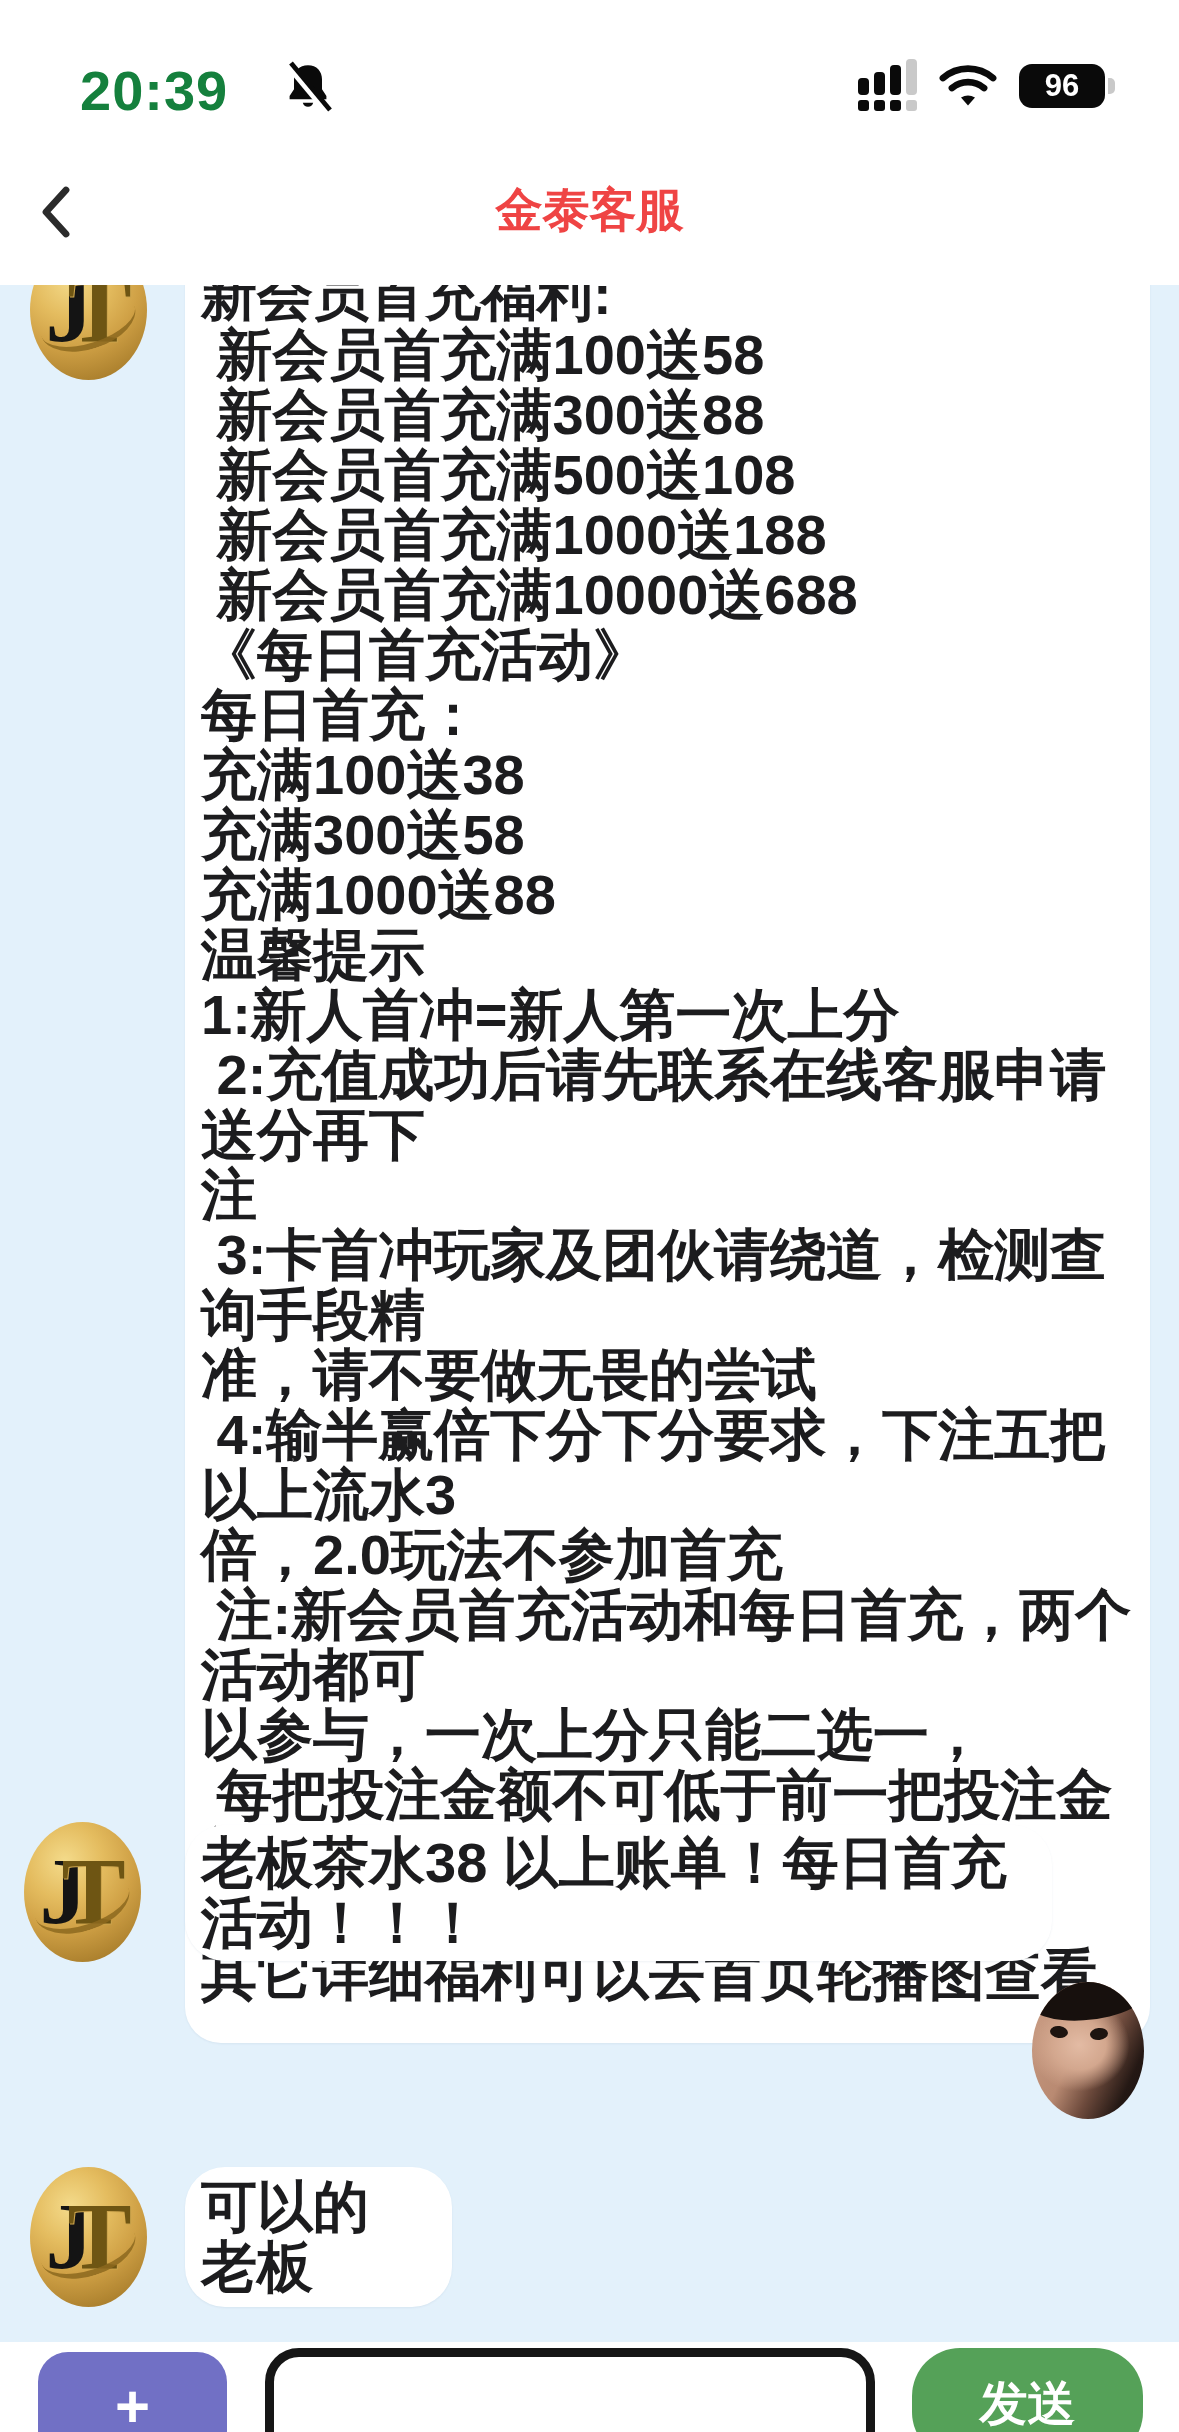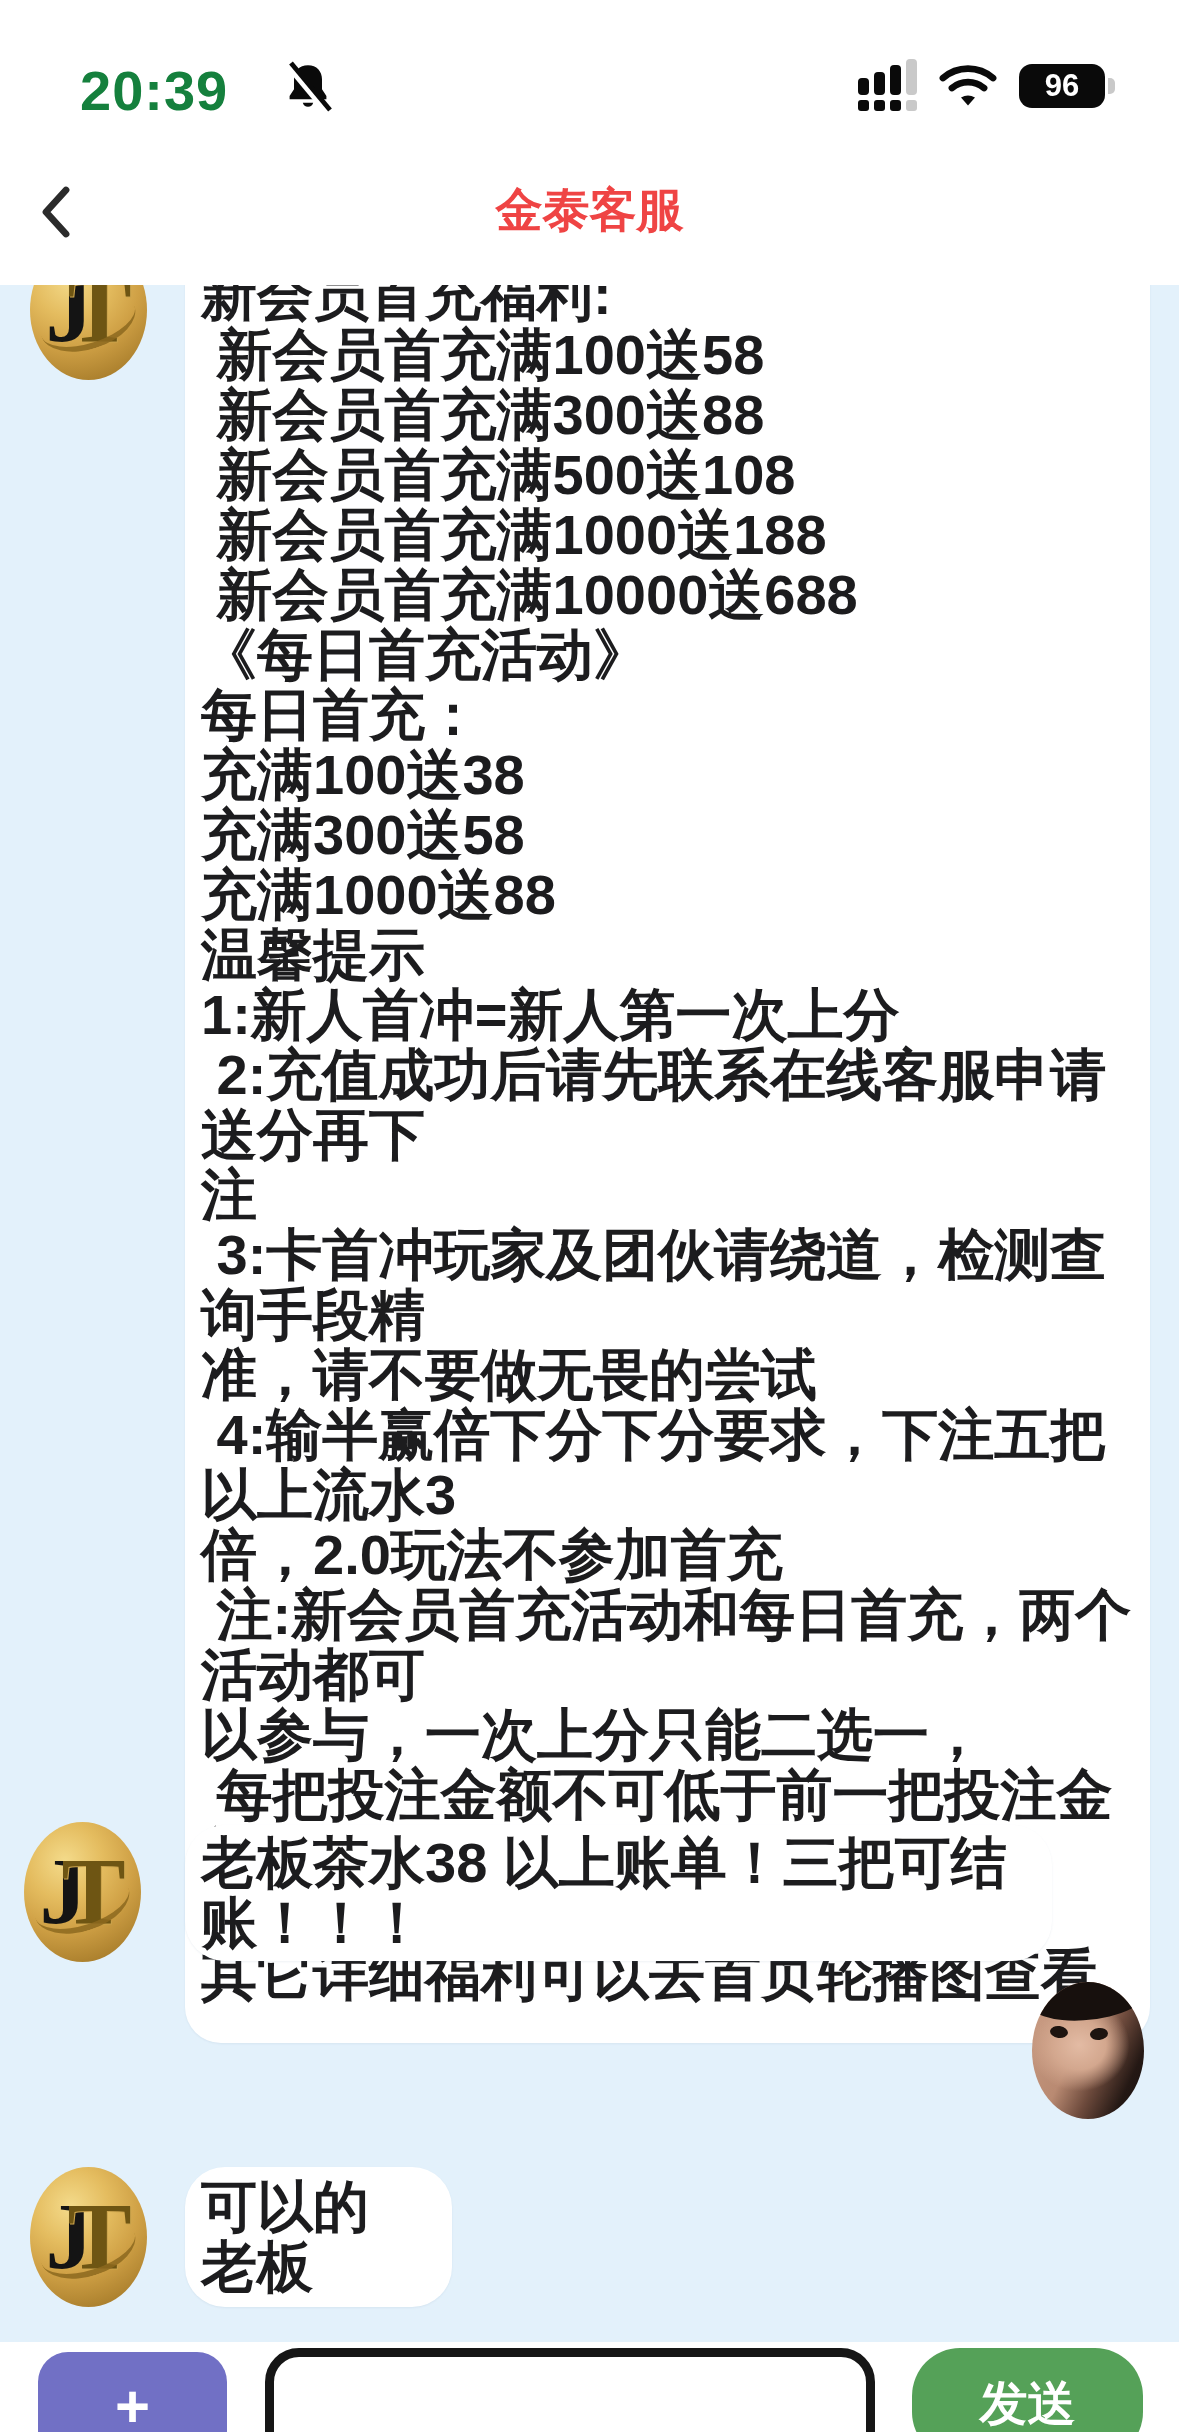--- a/index.html
+++ b/index.html
@@ -153,21 +153,21 @@
  每把投注金额不可低于前一把投注金额的百分
 之30，否则视为无效
 其它详细福利可以去首页轮播图查看</div>
     </div>
 
     <div class="avatar-jt avatar-a2">
       <span class="mono mj">J</span>
       <span class="mono mt">T</span>
     </div>
     <div class="bubble one-line msg2">
-      <div class="bubble-text">老板茶水38 以上账单！三把可结账！！！</div>
+      <div class="bubble-text">老板茶水38 以上账单！每日首充活动！！！</div>
     </div>
 
     <div class="avatar-user">
       <div class="avatar-bangs"></div>
     </div>
 
     <div class="avatar-jt avatar-a3">
       <span class="mono mj">J</span>
       <span class="mono mt">T</span>
     </div>

